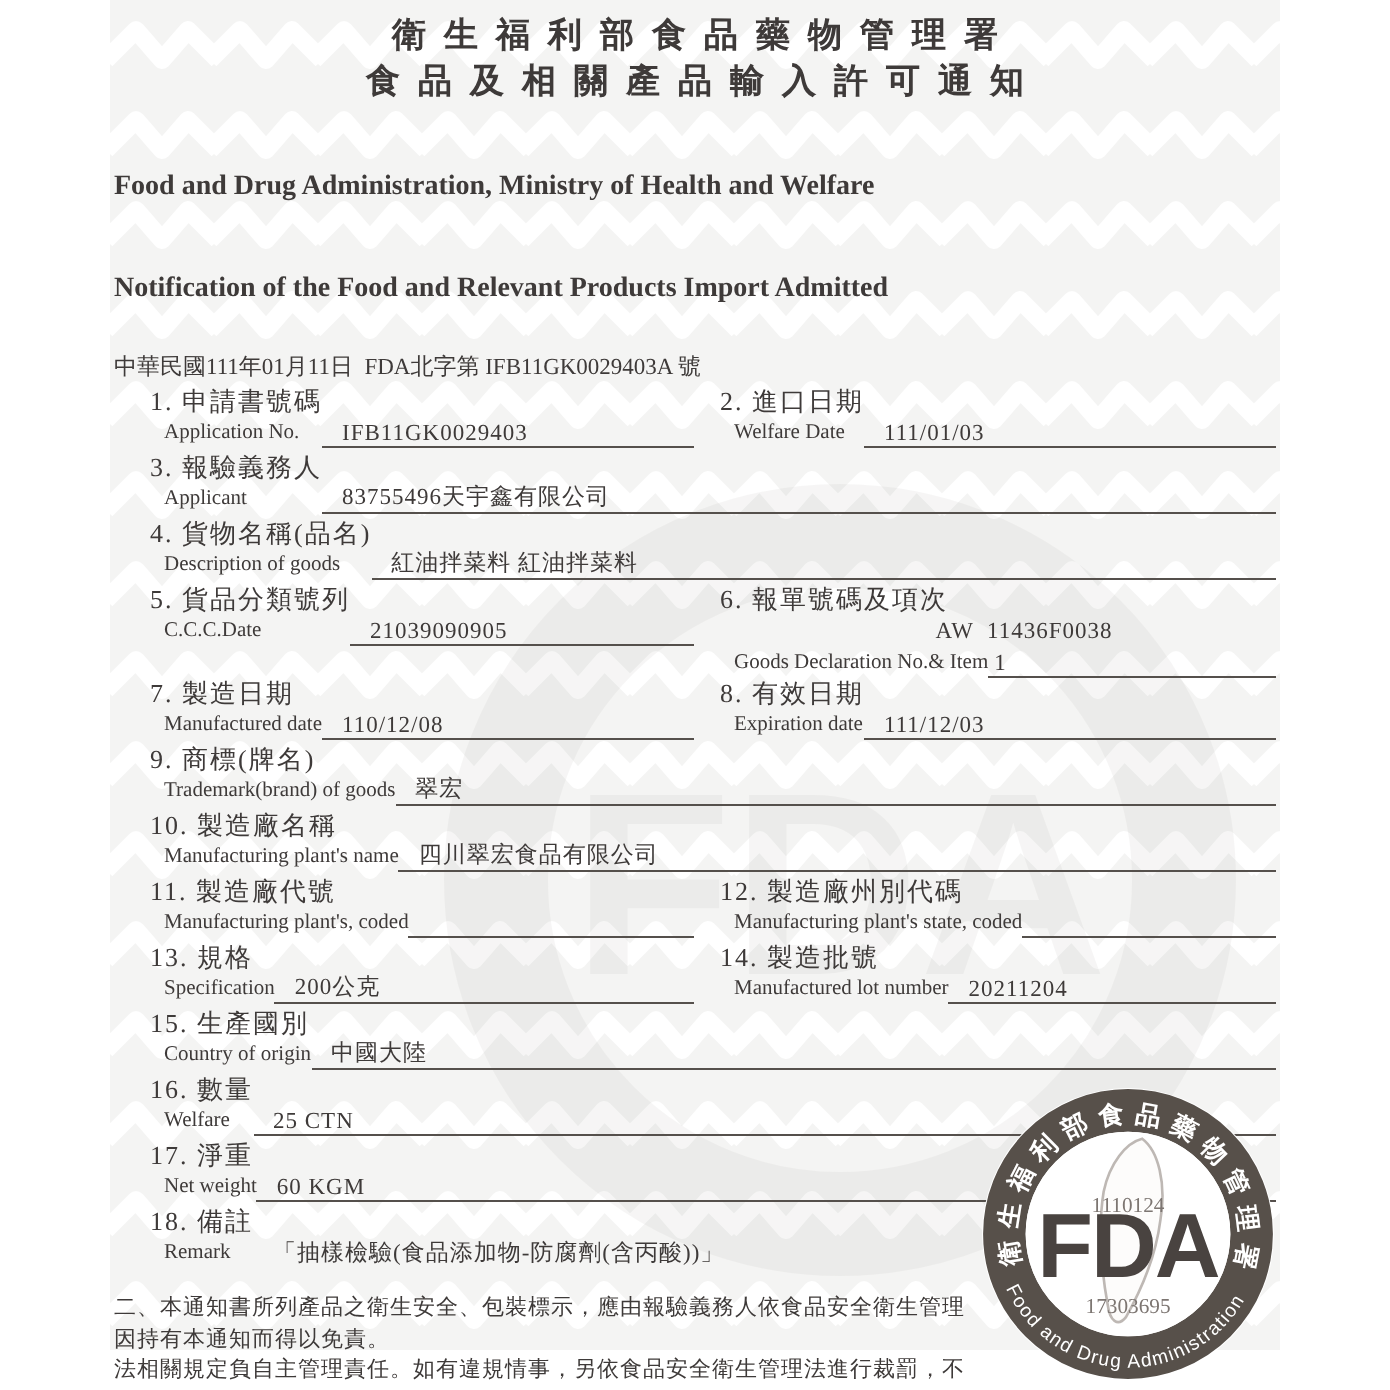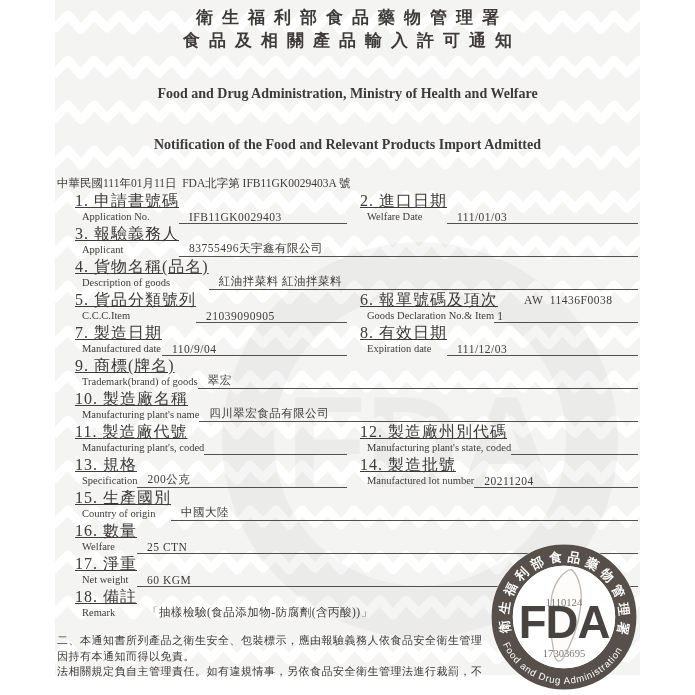--- a/index.html
+++ b/index.html
@@ -4,36 +4,36 @@
 <style>
   html,body{margin:0;padding:0;}
   .page{
     width:695px;height:695px;position:relative;background:#ffffff;
     font-family:"Liberation Serif","DejaVu Serif",serif;color:#3e3a39;overflow:hidden;
   }
   .pattern-svg{position:absolute;left:55px;top:0;width:585px;height:675px;z-index:0;}
   .watermark{position:absolute;left:205px;top:225px;width:430px;height:430px;z-index:1;opacity:0.055;}
   .content{position:absolute;left:0;top:0;width:695px;height:695px;z-index:2;padding:6px 57px 0 57px;box-sizing:border-box;}
   .t-zh{text-align:center;font-weight:bold;font-size:17px;line-height:23px;letter-spacing:9px;text-indent:9px;white-space:nowrap;}
-  .t-en{text-align:center;font-weight:bold;font-size:14px;line-height:18px;margin-top:33px;}
+  .t-en{text-align:left;font-weight:bold;font-size:14px;line-height:18px;margin-top:33px;}
   .t-en-wrap{margin-top:4px;}
   .date-line{font-size:11.5px;margin-top:22px;white-space:pre;}
   .sec{font-size:11.5px;margin-top:3px;}
   .fields{padding-left:18px;margin-top:2px;}
   .frow{display:flex;}
   .fcol-l{width:272px;flex:0 0 272px;}
   .fcol-r{flex:1;margin-left:13px;}
   .field{display:flex;margin-bottom:2px;}
   .flabel{flex:0 0 auto;}
-  .zh{font-size:16px;line-height:16px;letter-spacing:1px;white-space:pre;text-decoration:underline;}
+  .zh{font-size:13px;line-height:16px;letter-spacing:1px;white-space:pre;}
   .en{font-size:10.5px;line-height:15px;padding-left:7px;white-space:pre;}
   .fline{flex:1;border-bottom:1px solid #55504c;position:relative;}
   .fline.noline{border-bottom:none;}
   .value{position:absolute;left:10px;bottom:0;font-size:11.5px;white-space:pre;letter-spacing:0.5px;}
-  .fs6 .line1{display:flex;font-size:11.5px;line-height:16px;}
+  .fs6 .line1{display:flex;font-size:11.5px;line-height:16px;flex-direction:column;}
   .fs6 .topval{margin-left:26px;font-size:11.5px;white-space:pre;letter-spacing:0.5px;text-align:center;}
   .fs6 .line2{display:flex;}
   .fs6 .line2 .value{left:3px;}
   .note{margin-top:13px;font-size:11px;line-height:15.5px;width:445px;}
   .note-line{white-space:pre;letter-spacing:0.5px;}
   .seal{position:absolute;left:488px;top:541px;width:152px;height:152px;z-index:3;}
 </style>
 </head>
 <body>
 
@@ -111,21 +111,21 @@
         <div class="fline">
             <span class="value">紅油拌菜料 紅油拌菜料</span>
           </div>
       </div>
 
       <div class="frow">
         <div class="fcol-l">
           <div class="field">
             <div class="flabel">
               <div class="zh"><span>5.</span> <span>貨品分類號列</span></div>
-              <div class="en">C.C.C.Item</div>
+              <div class="en">C.C.C.Date</div>
             </div>
             <div class="fline">
                 <span class="value">21039090905</span>
               </div>
           </div>
         </div>
         <div class="fcol-r">
           <div class="fs6">
             <div class="line1">
               <span class="zh"><span>6.</span> <span>報單號碼及項次</span></span>
@@ -142,21 +142,21 @@
       </div>
 
       <div class="frow">
         <div class="fcol-l">
           <div class="field">
             <div class="flabel">
               <div class="zh"><span>7.</span> <span>製造日期</span></div>
               <div class="en">Manufactured date</div>
             </div>
             <div class="fline">
-                <span class="value">110/9/04</span>
+                <span class="value">110/12/08</span>
               </div>
           </div>
         </div>
         <div class="fcol-r">
           <div class="field">
             <div class="flabel">
               <div class="zh"><span>8.</span> <span>有效日期</span></div>
               <div class="en">Expiration date</div>
             </div>
             <div class="fline">

